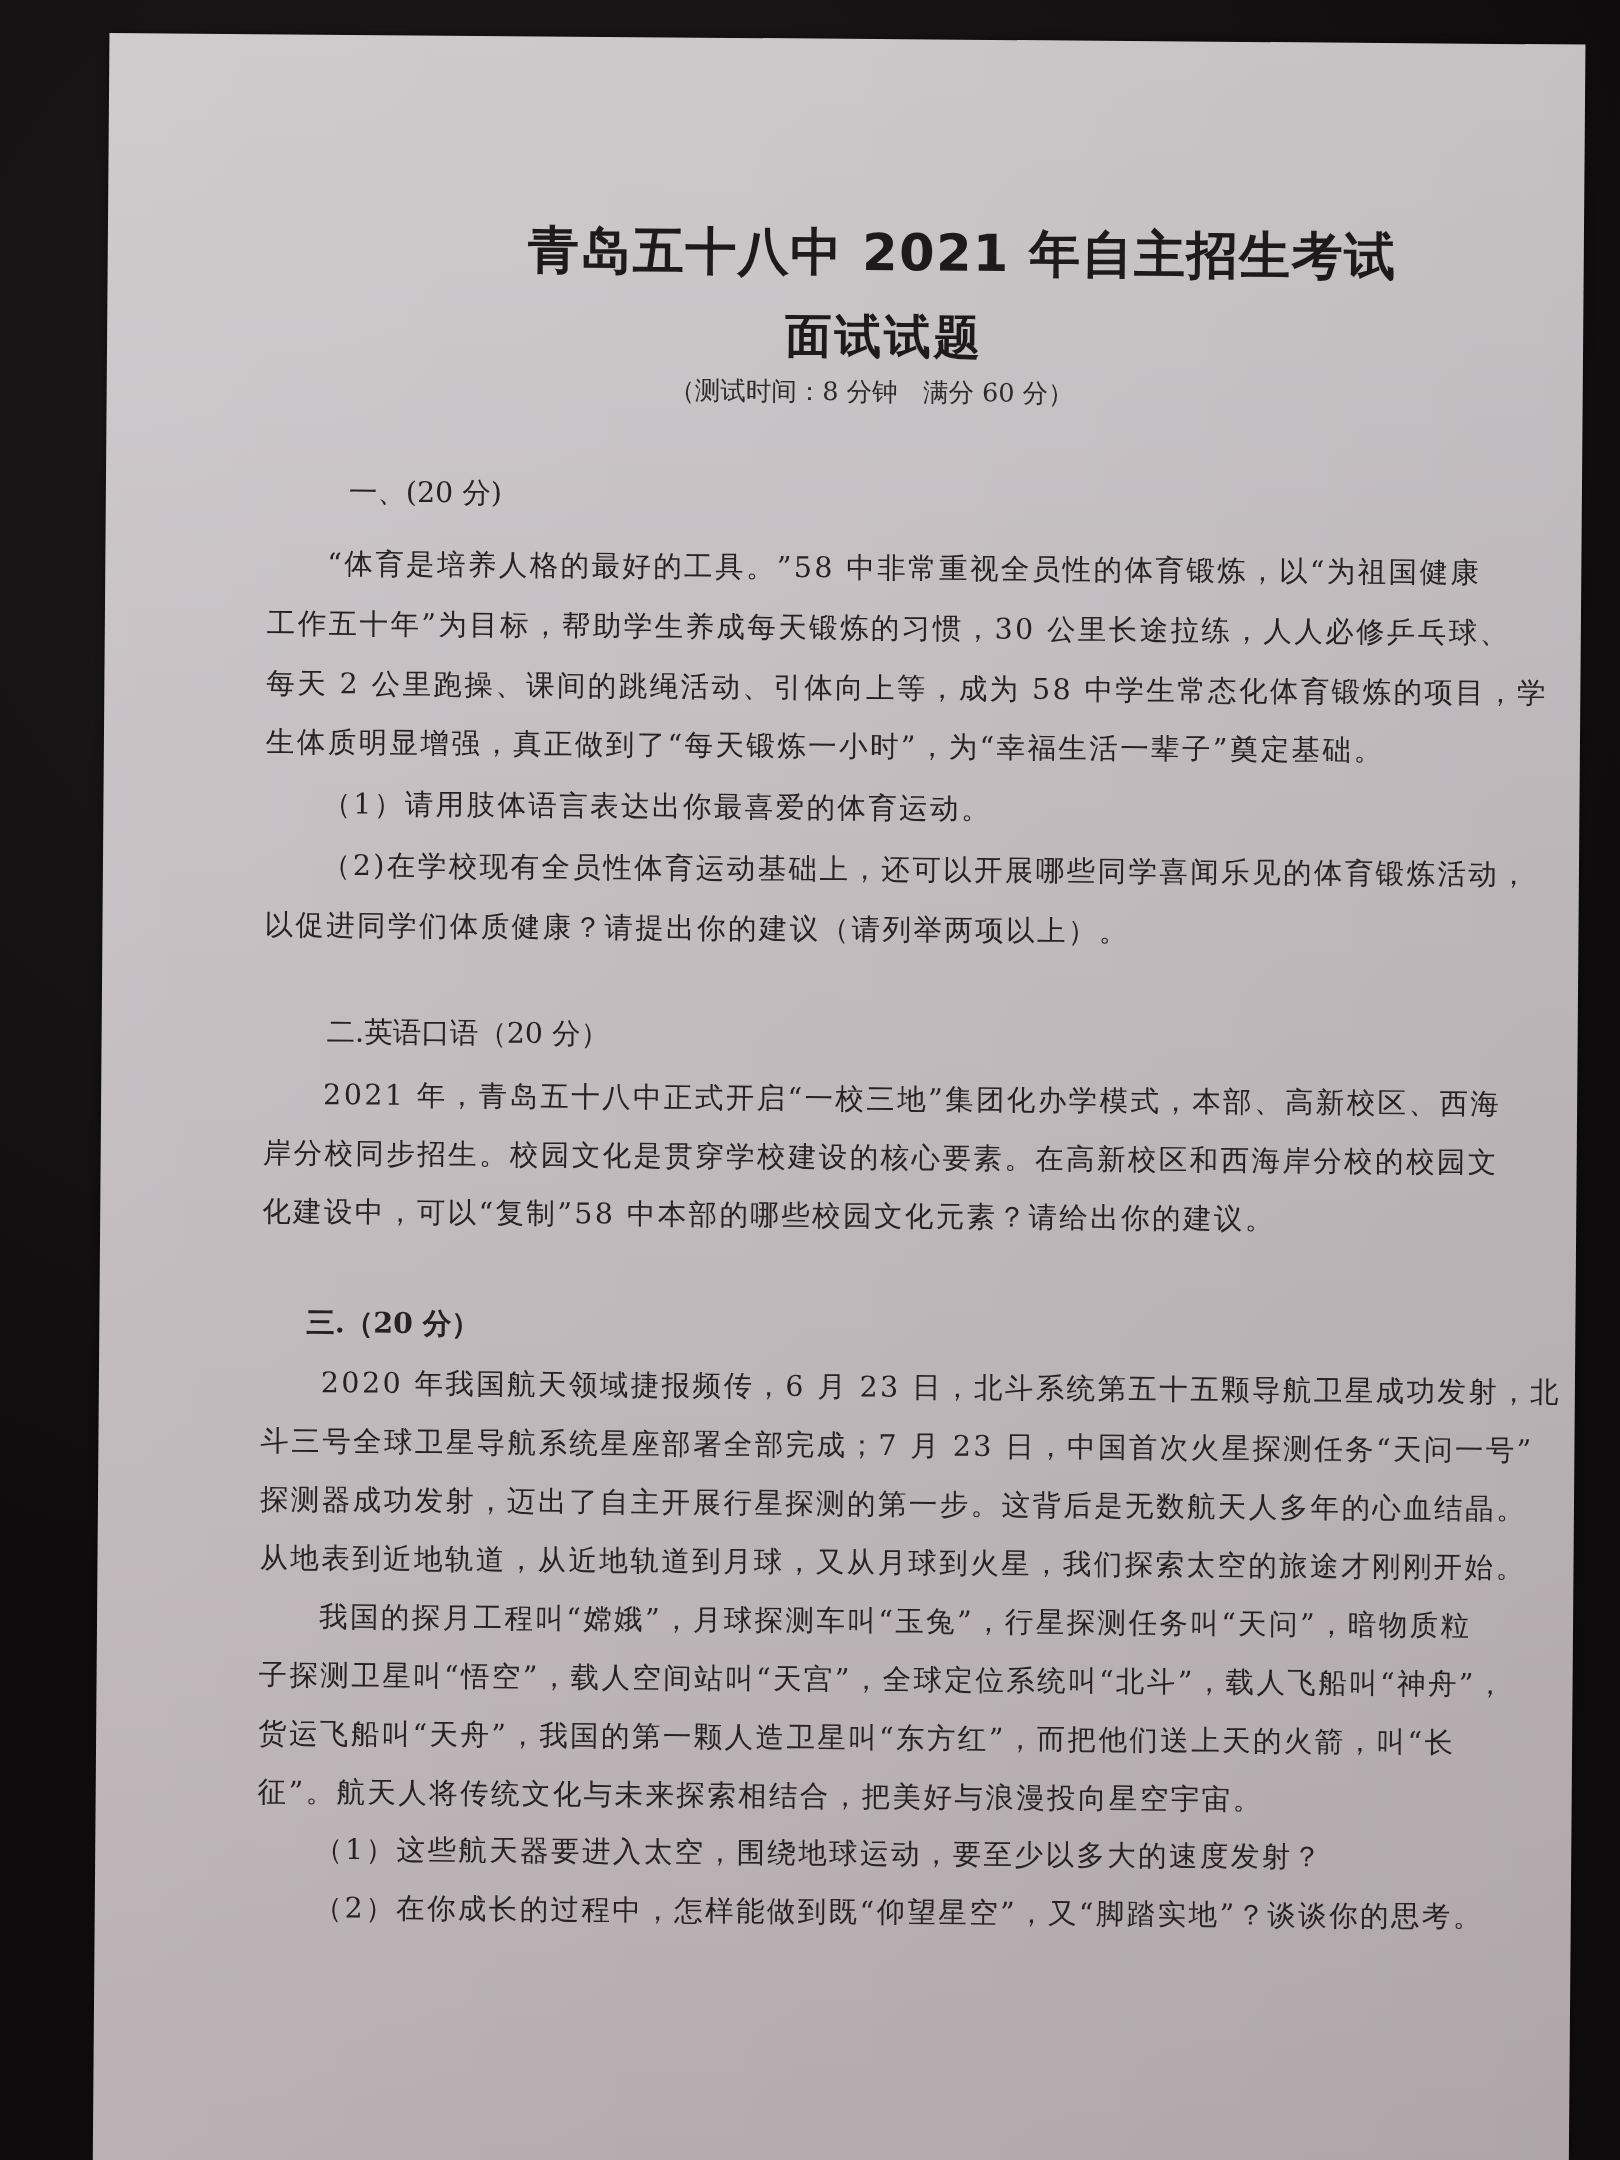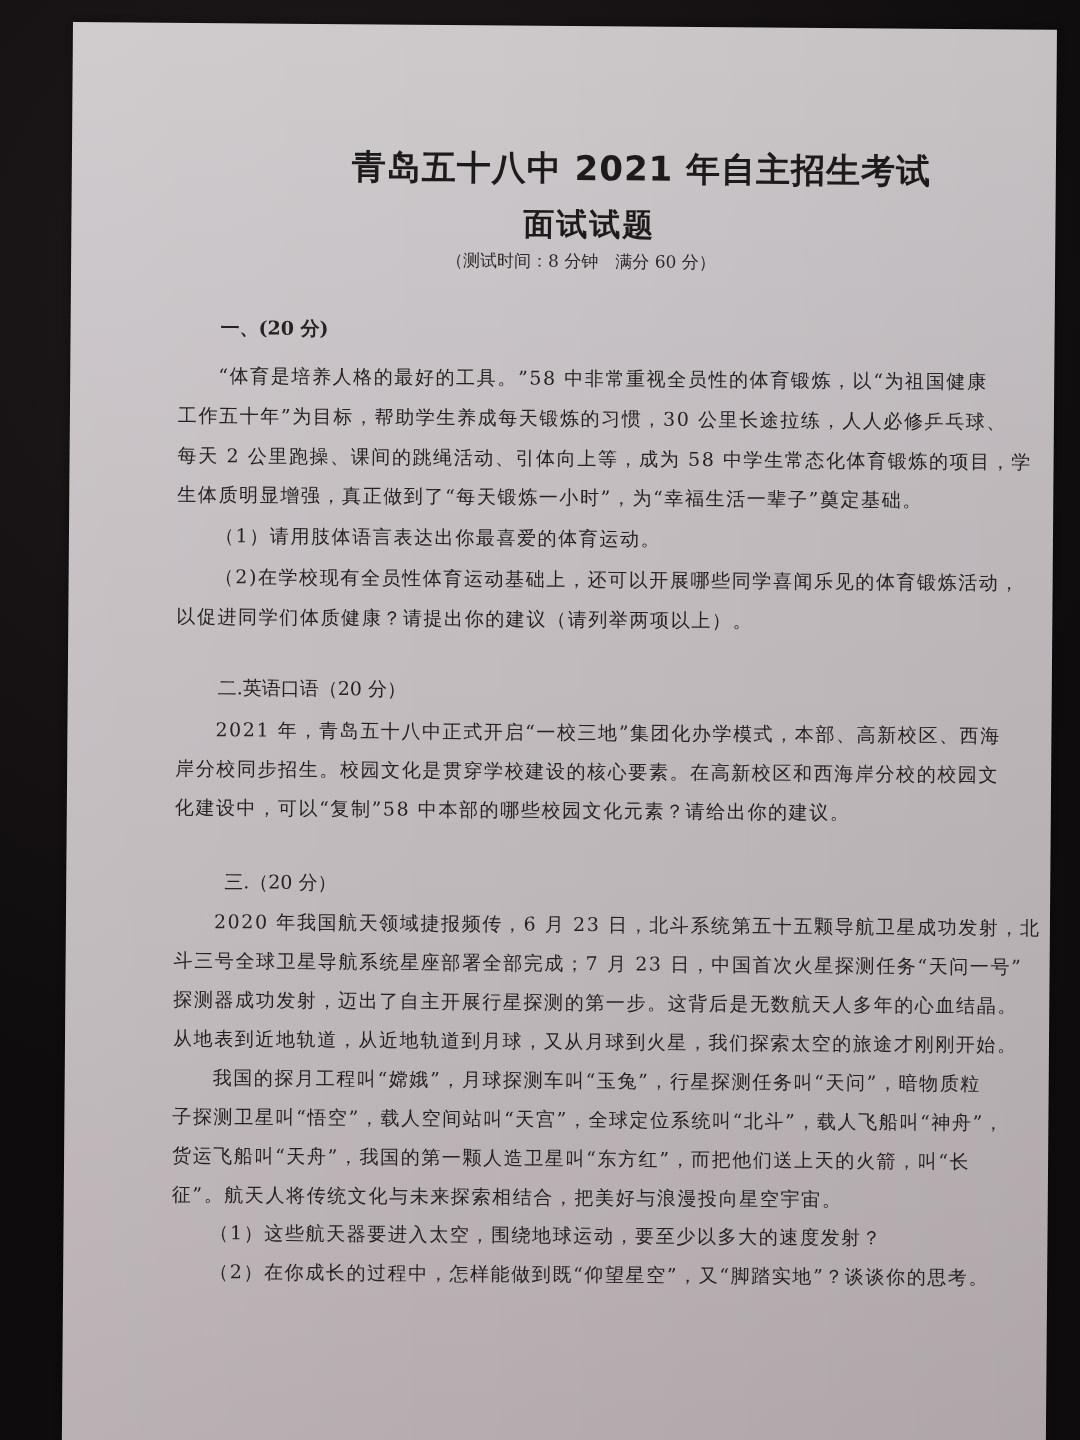--- a/index.html
+++ b/index.html
@@ -45,35 +45,35 @@
 
 <div class="bg-noise"></div>
 
 <div class="paper">
   <div class="shade"></div>
 
   <div class="txt title" style="left:280px; top:120px;">青岛五十八中 2021 年自主招生考试</div>
   <div class="txt subtitle" style="left:452px; top:178px;">面试试题</div>
   <div class="txt meta" style="left:375px; top:224px;">（测试时间：8 分钟　满分 60 分）</div>
 
-  <div class="txt heading" style="left:150px; top:292px;font-weight:bold;">一、(20 分)</div>
+  <div class="txt heading" style="left:162px; top:292px;">一、(20 分)</div>
   <div class="txt line" style="left:148px; top:340px;">“体育是培养人格的最好的工具。”58 中非常重视全员性的体育锻炼，以“为祖国健康</div>
   <div class="txt line" style="left:108px; top:380px;">工作五十年”为目标，帮助学生养成每天锻炼的习惯，30 公里长途拉练，人人必修乒乓球、</div>
   <div class="txt line" style="left:108px; top:420px;">每天 2 公里跑操、课间的跳绳活动、引体向上等，成为 58 中学生常态化体育锻炼的项目，学</div>
   <div class="txt line" style="left:108px; top:459px;">生体质明显增强，真正做到了“每天锻炼一小时”，为“幸福生活一辈子”奠定基础。</div>
   <div class="txt line" style="left:146px; top:500px;">（1）请用肢体语言表达出你最喜爱的体育运动。</div>
   <div class="txt line" style="left:146px; top:541px;">（2)在学校现有全员性体育运动基础上，还可以开展哪些同学喜闻乐见的体育锻炼活动，</div>
   <div class="txt line" style="left:108px; top:581px;">以促进同学们体质健康？请提出你的建议（请列举两项以上）。</div>
 
   <div class="txt heading" style="left:150px; top:652px;">二.英语口语（20 分）</div>
   <div class="txt line" style="left:148px; top:694px;">2021 年，青岛五十八中正式开启“一校三地”集团化办学模式，本部、高新校区、西海</div>
   <div class="txt line" style="left:108px; top:733px;">岸分校同步招生。校园文化是贯穿学校建设的核心要素。在高新校区和西海岸分校的校园文</div>
   <div class="txt line" style="left:108px; top:772px;">化建设中，可以“复制”58 中本部的哪些校园文化元素？请给出你的建议。</div>
 
-  <div class="txt heading" style="left:158px; top:846px;">三.（20 分）</div>
+  <div class="txt heading" style="left:138px; top:846px;font-weight:bold;">三.（20 分）</div>
   <div class="txt line" style="left:148px; top:886px;">2020 年我国航天领域捷报频传，6 月 23 日，北斗系统第五十五颗导航卫星成功发射，北</div>
   <div class="txt line" style="left:108px; top:925px;">斗三号全球卫星导航系统星座部署全部完成；7 月 23 日，中国首次火星探测任务“天问一号”</div>
   <div class="txt line" style="left:108px; top:964px;">探测器成功发射，迈出了自主开展行星探测的第一步。这背后是无数航天人多年的心血结晶。</div>
   <div class="txt line" style="left:108px; top:1003px;">从地表到近地轨道，从近地轨道到月球，又从月球到火星，我们探索太空的旅途才刚刚开始。</div>
   <div class="txt line" style="left:148px; top:1042px;">我国的探月工程叫“嫦娥”，月球探测车叫“玉兔”，行星探测任务叫“天问”，暗物质粒</div>
   <div class="txt line" style="left:108px; top:1081px;">子探测卫星叫“悟空”，载人空间站叫“天宫”，全球定位系统叫“北斗”，载人飞船叫“神舟”，</div>
   <div class="txt line" style="left:108px; top:1120px;">货运飞船叫“天舟”，我国的第一颗人造卫星叫“东方红”，而把他们送上天的火箭，叫“长</div>
   <div class="txt line" style="left:108px; top:1159px;">征”。航天人将传统文化与未来探索相结合，把美好与浪漫投向星空宇宙。</div>
   <div class="txt line" style="left:146px; top:1197px;">（1）这些航天器要进入太空，围绕地球运动，要至少以多大的速度发射？</div>
   <div class="txt line" style="left:146px; top:1236px;">（2）在你成长的过程中，怎样能做到既“仰望星空”，又“脚踏实地”？谈谈你的思考。</div>

